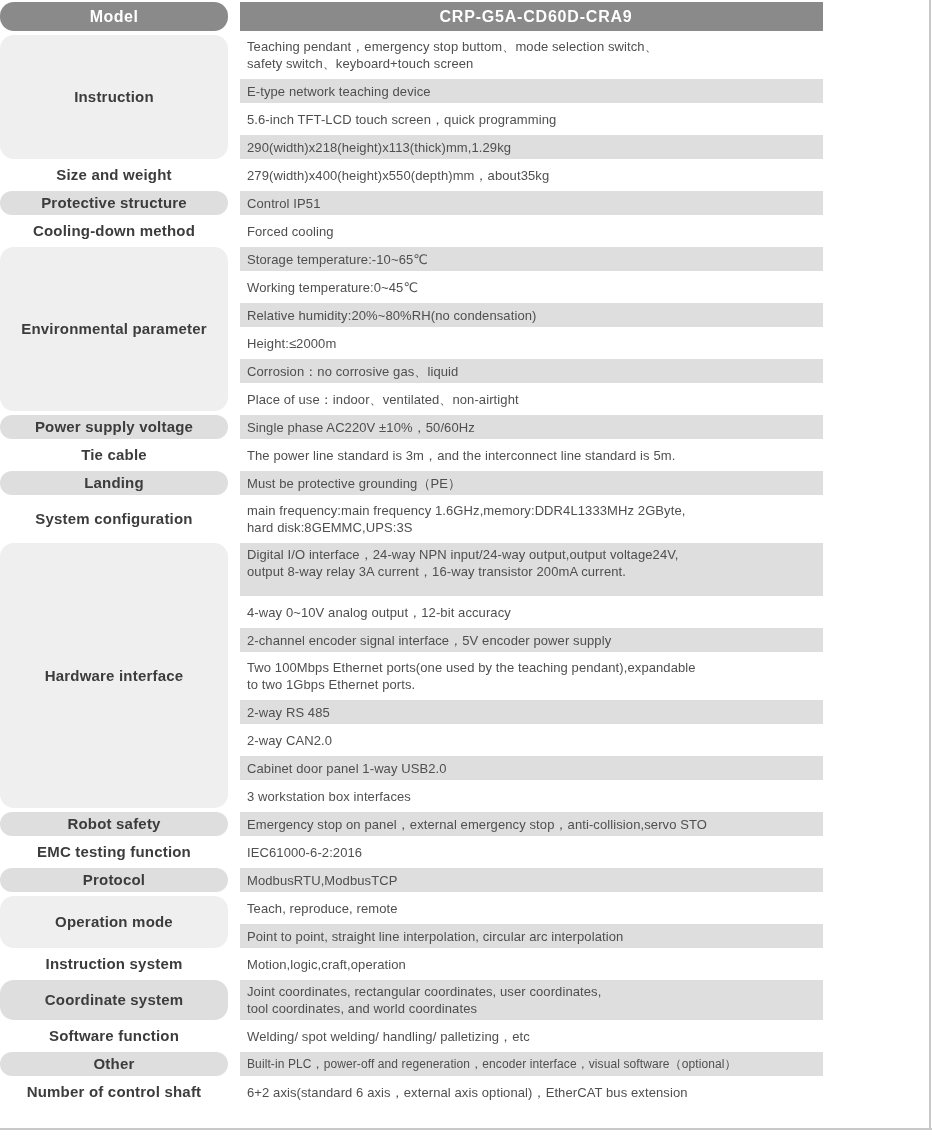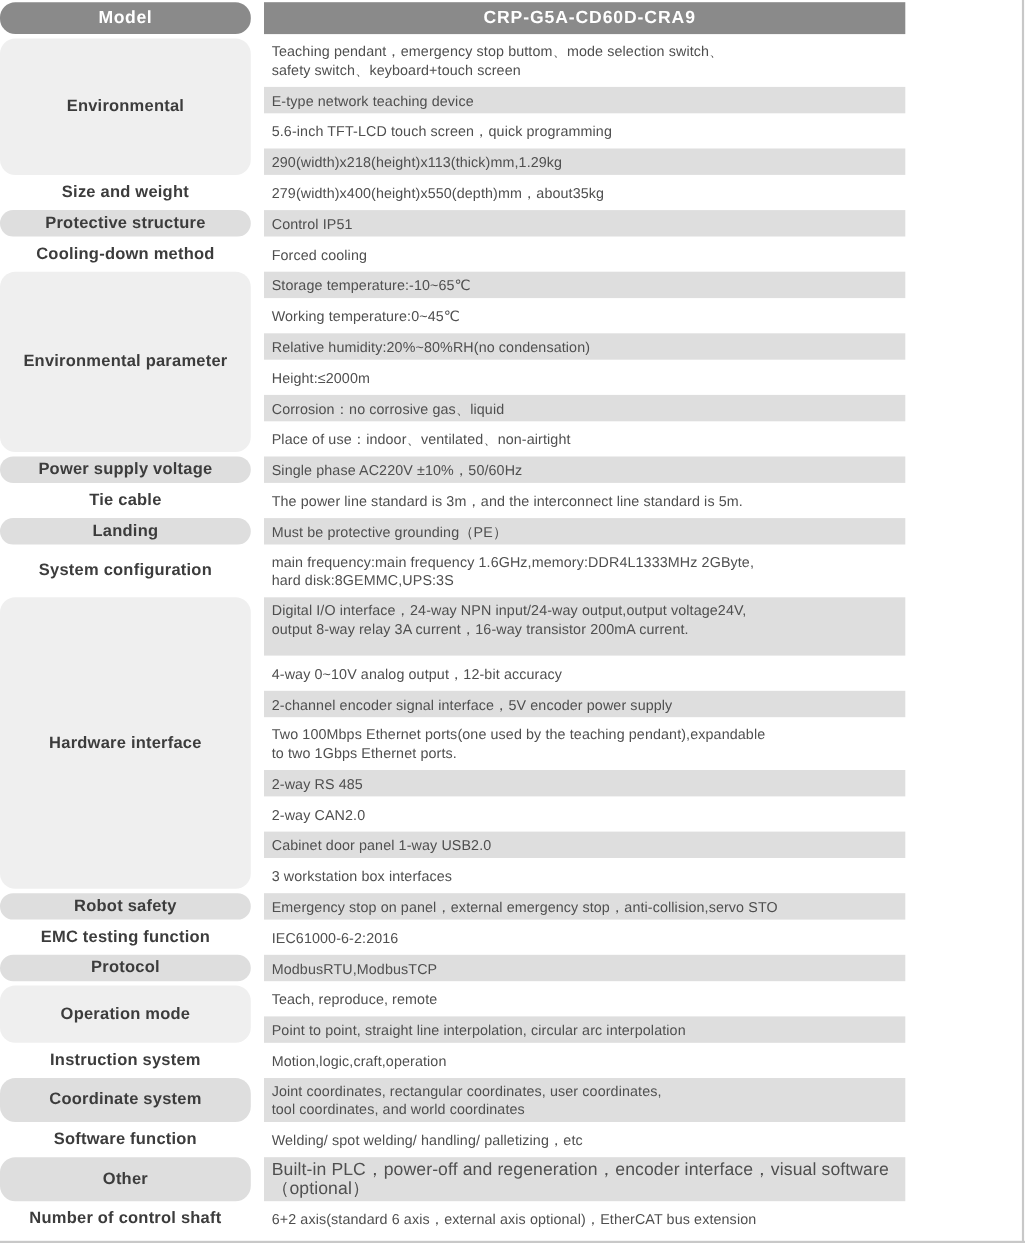--- a/index.html
+++ b/index.html
@@ -26,38 +26,38 @@
   .sr{min-height:24px;padding:3px 7px;display:flex;align-items:center;
       font-size:13px;line-height:17px;color:var(--value-text);white-space:pre-line;
       letter-spacing:.1px;}
   .sw{background:#ffffff;}
   .sg{background:var(--row-gray);}
   .xtall{padding-bottom:16px;align-items:flex-start;}
   .hdr .lc{background:var(--header-bg);color:var(--header-text);font-size:16px;
       letter-spacing:.5px;min-height:29px;}
   .hdr .sr{background:var(--header-bg);color:var(--header-text);font-weight:bold;
       font-size:16px;justify-content:center;letter-spacing:.8px;min-height:29px;padding-left:16px;}
-  .small{font-size:16px;}
+  .small{font-size:12px;}
 </style>
 </head>
 <body>
 
 <div class="page">
 
   <div class="spec-table">
 
     <div class="group hdr">
       <div class="lc">Model</div>
       <div class="rt">
           <div class="sr">CRP-G5A-CD60D-CRA9</div>
         </div>
     </div>
 
     <div class="group">
-      <div class="lc ls">Environmental</div>
+      <div class="lc ls">Instruction</div>
       <div class="rt">
         <div class="sr sw">Teaching pendant，emergency stop buttom、mode selection switch、
 safety switch、keyboard+touch screen</div>
         <div class="sr sg">E-type network teaching device</div>
         <div class="sr sw">5.6-inch TFT-LCD touch screen，quick programming</div>
         <div class="sr sg">290(width)x218(height)x113(thick)mm,1.29kg</div>
       </div>
     </div>
 
     <div class="group">

